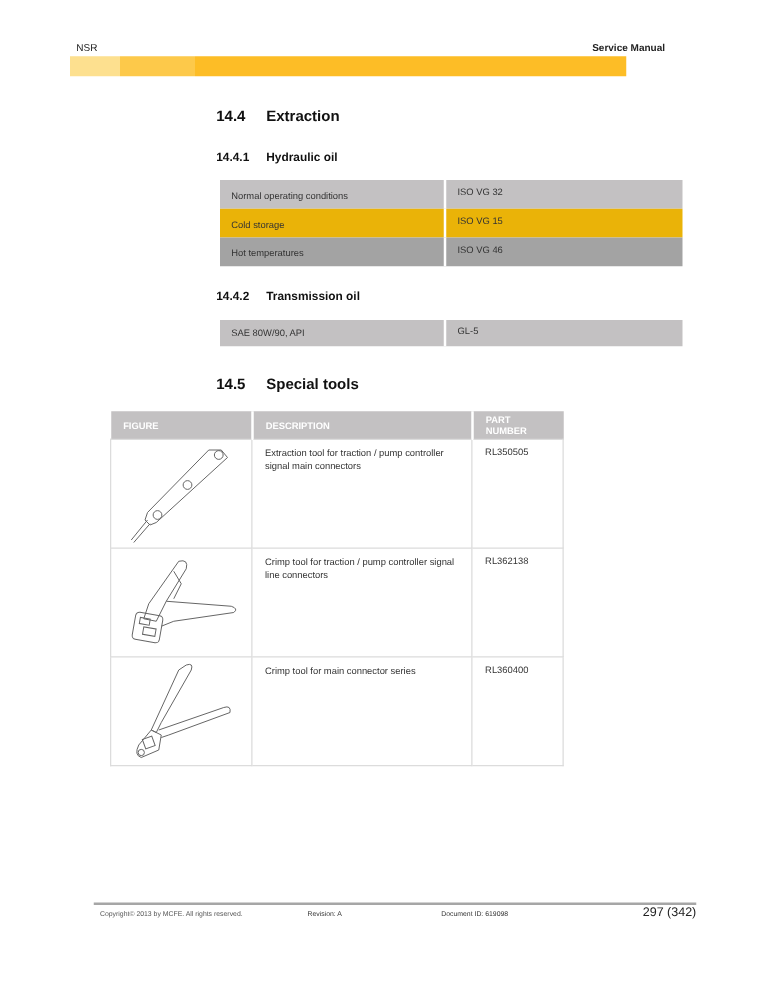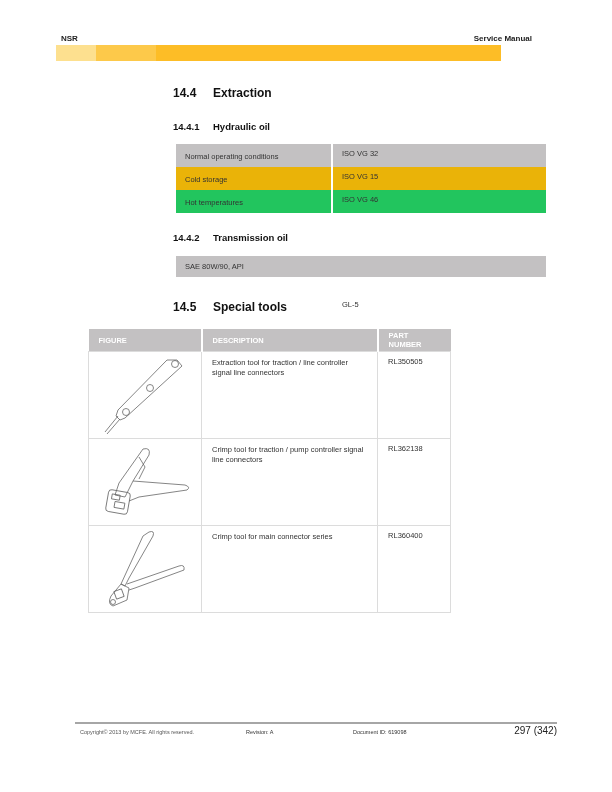--- a/index.html
+++ b/index.html
@@ -1,37 +1,37 @@
 <!DOCTYPE html>
 <html><head>
   <meta charset="utf-8">
   <style>
     html, body { margin: 0; padding: 0; background: #ffffff; }
     body { width: 612px; height: 792px; position: relative; overflow: hidden;
            font-family: "Liberation Sans", sans-serif; color: #222; }
 
-    .hdr-left { position: absolute; left: 61px; top: 34px; font-size: 8px; font-weight: bold; color: #222; }
+    .hdr-left { position: absolute; left: 61px; top: 34px; font-size: 8px; font-weight: normal; color: #222; }
     .hdr-right { position: absolute; right: 80px; top: 34px; font-size: 8px; font-weight: bold; color: #222; padding-left: 32px; }
     .bar { position: absolute; top: 45px; height: 16px; }
     .bar1 { left: 56px; width: 40px; background: #fde08f; }
     .bar2 { left: 96px; width: 60px; background: #fdc94a; }
     .bar3 { left: 156px; width: 345px; background: #fdbd26; }
 
     .h2 { position: absolute; left: 173px; font-size: 12px; font-weight: bold; color: #111; }
     .h2 .num { display: inline-block; width: 40px; }
     .h3 { position: absolute; left: 173px; font-size: 9.5px; font-weight: bold; color: #111; }
     .h3 .num { display: inline-block; width: 40px; }
 
     .kv { position: absolute; left: 176px; width: 370px; font-size: 7.5px; color: #333; }
-    .kv-row { display: flex; height: 23px; }
+    .kv-row { display: flex; height: 23px; gap: 24px; }
     .kv-row .k { width: 155px; padding: 8px 0 0 9px; box-sizing: border-box; }
     .kv-row .v { flex: 1; padding: 5px 0 0 9px; box-sizing: border-box; border-left: 2px solid #fff; }
     .kv-row.dark { background: #c3c1c2; }
     .kv-row.white { background: #eab308; }
-    .kv-row.light { background: #22c55e; }
+    .kv-row.light { background: #a3a3a3; }
 
     .tools { position: absolute; left: 88px; top: 329px; width: 363px; border-collapse: collapse; font-size: 7.5px; color: #333; }
     .tools th { background: #c3c1c2; color: #fff; font-weight: bold; text-align: left; height: 14px; padding: 2px 10px; font-size: 7.5px; border-right: 2px solid #fff; }
     .tools th:last-child { border-right: none; padding-left: 10px; }
     .tools td { border: 1px solid #dcdcdc; vertical-align: top; padding: 6px 10px; height: 74px; }
     .tools td.fig { width: 92px; padding: 0; position: relative; }
     .tools td.desc { width: 239px; line-height: 10px; }
     .tools td.pn { width: 66px; padding-top: 5px; }
     .tools svg { display: block; }
 
@@ -69,21 +69,21 @@
     <div class="v">ISO VG 46</div>
   </div>
 </div>
 
 <div class="h3" style="top:232px;">
   <span class="num">14.4.2</span><span>Transmission oil</span>
 </div>
 <div class="kv" style="top:256px;">
   <div class="kv-row dark" style="height:21px;">
     <div class="k" style="padding-top:6px;">SAE 80W/90, API</div>
-    <div class="v" style="padding-top:4px;margin-top:40px;">GL-5</div>
+    <div class="v" style="padding-top:4px;">GL-5</div>
   </div>
 </div>
 
 <div class="h2" style="top:300px;">
   <span class="num">14.5</span><span>Special tools</span>
 </div>
 
 <table class="tools">
   <thead>
     <tr>
@@ -96,21 +96,21 @@
     <tr>
       <td class="fig">
         <svg width="112" height="86" viewBox="0 0 112 86" fill="none" stroke="#666" stroke-width="0.8">
           <path d="M78 8 L88 8 L93 14 L36 66 L31 68 L27 64 L29 58 Z"></path>
           <circle cx="86" cy="12" r="3.5"></circle>
           <circle cx="61" cy="36" r="3.5"></circle>
           <circle cx="37" cy="60" r="3.5"></circle>
           <path d="M29 64 L16 80 M31 67 L18 82"></path>
         </svg>
       </td>
-      <td class="desc">Extraction tool for traction / line controller signal line connectors</td>
+      <td class="desc">Extraction tool for traction / pump controller signal main connectors</td>
       <td class="pn">RL350505</td>
     </tr>
     <tr>
       <td class="fig">
         <svg width="112" height="86" viewBox="0 0 112 86" fill="none" stroke="#666" stroke-width="0.8">
           <path d="M54 10 Q62 8 60 16 L44 42 L36 58 L26 56 L30 44 Z"></path>
           <path d="M50 18 L56 28 L50 40"></path>
           <path d="M44 42 L96 46 Q102 48 98 51 L50 58 L40 62"></path>
           <rect x="18" y="52" width="22" height="22" rx="3" transform="rotate(10 29 63)"></rect>
           <rect x="22" y="56" width="8" height="5" transform="rotate(10 29 63)"></rect>

